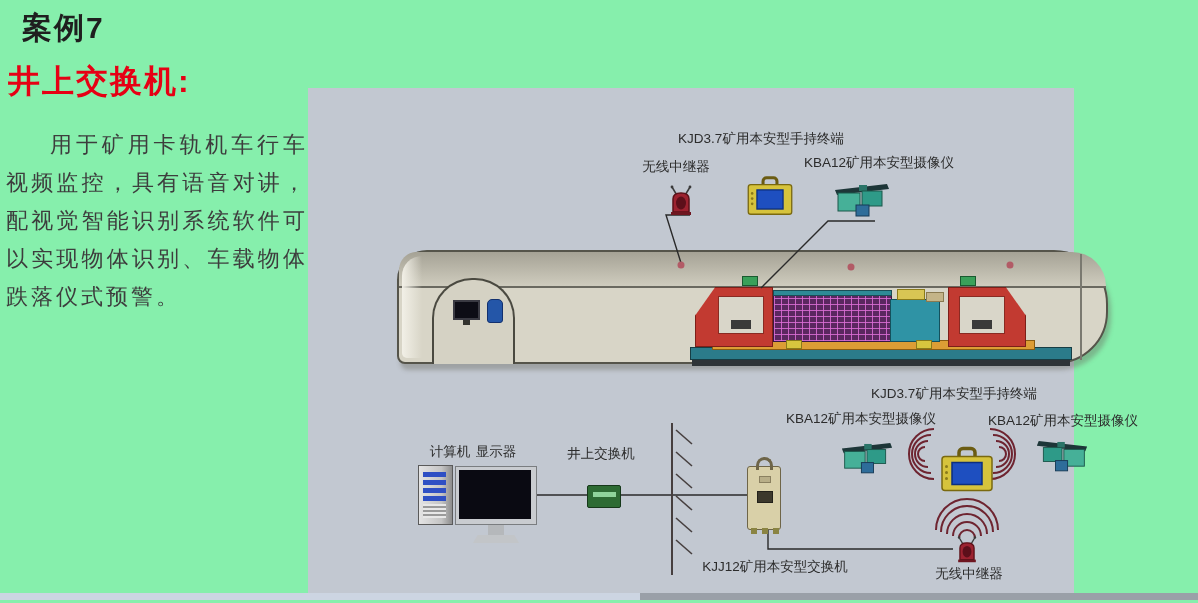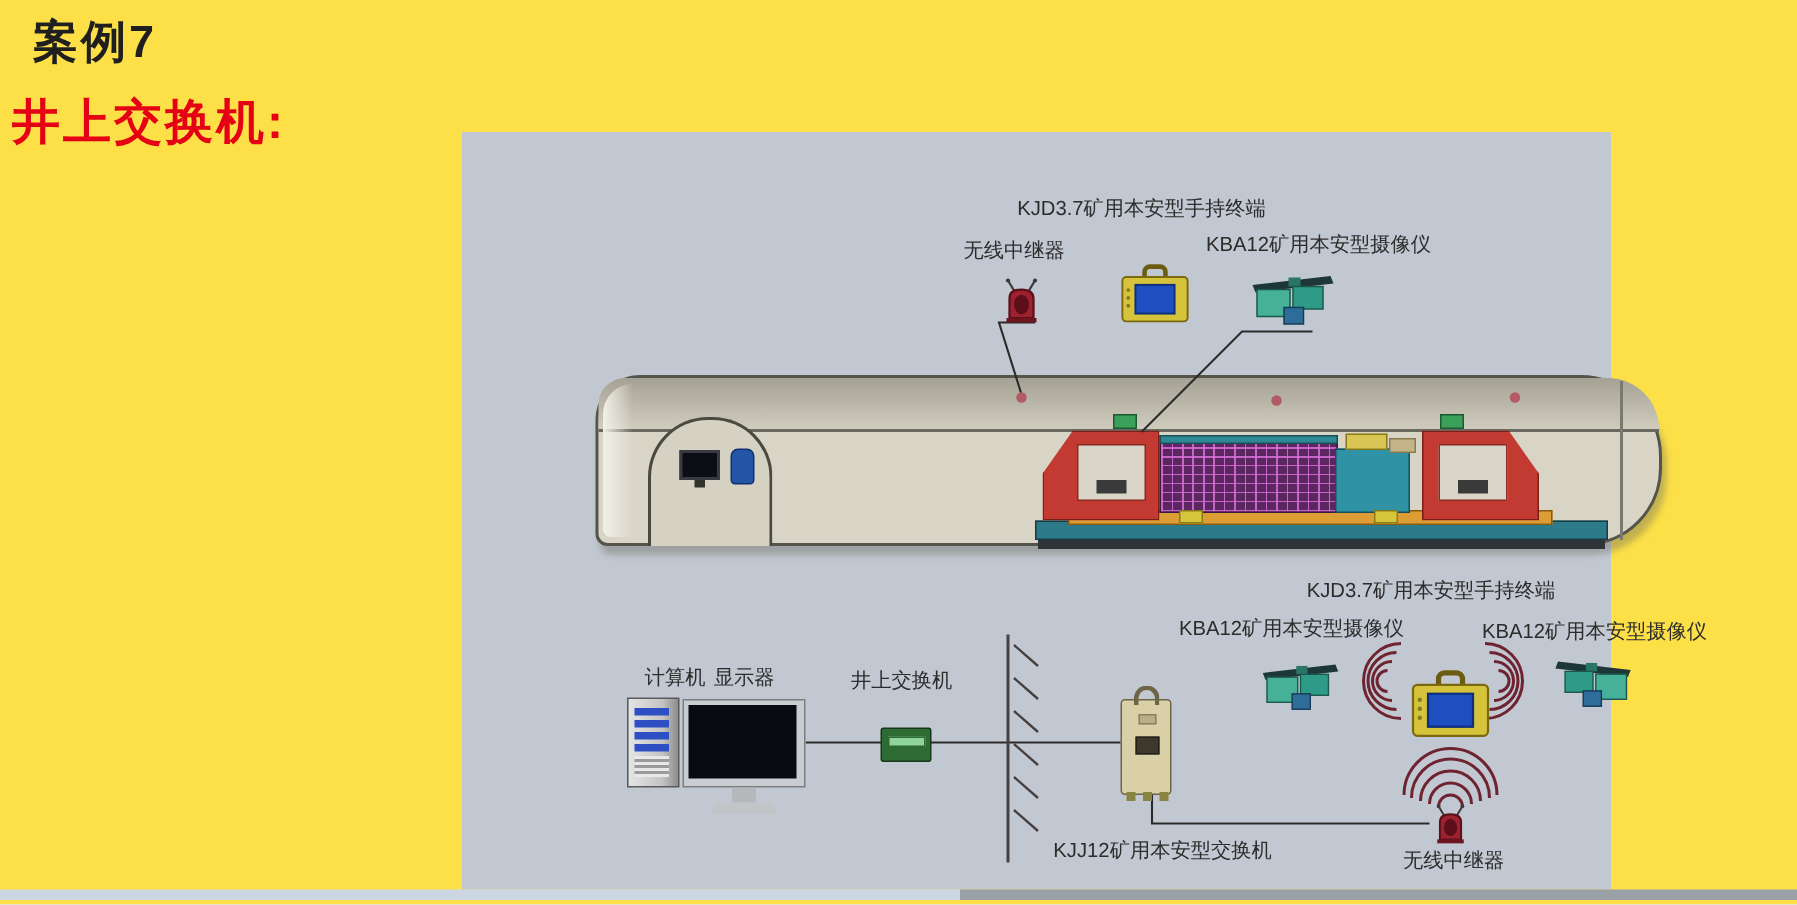--- a/index.html
+++ b/index.html
@@ -1,18 +1,18 @@
 <!DOCTYPE html>
 <html><head>
 <meta charset="utf-8">
 <style>
   * { margin:0; padding:0; box-sizing:border-box; }
   html,body { width:1198px; height:603px; }
   body { font-family:"Liberation Sans","DejaVu Sans",sans-serif; background:#ffffff; }
-  #slide { position:relative; width:1198px; height:603px; background:#fde047; overflow:hidden; }
+  #slide { position:relative; width:1198px; height:603px; background:#86efac; overflow:hidden; }
 
   
   .case-label { position:absolute; left:22px; top:8px; font-size:30px; font-weight:700; color:#1f1f1f; letter-spacing:2px; }
   .page-title { position:absolute; left:163px; top:7px; font-size:31px; font-weight:700; color:#1273b8; letter-spacing:3px; }
   .section-heading { position:absolute; left:8px; top:60px; font-size:32px; font-weight:700; color:#e60014; letter-spacing:2px; }
   .description { position:absolute; left:6px; top:126px; width:302px; font-size:22px; line-height:38px;
                  color:#3d3d3d; text-indent:2em; letter-spacing:3px; text-align:justify; }
 
   
   #panel { position:absolute; left:308px; top:88px; width:766px; height:505px; background:#c2c8d1; }
@@ -95,20 +95,21 @@
 
   svg.overlay { position:absolute; left:0; top:0; width:890px; height:505px; pointer-events:none; }
 </style>
 </head>
 <body>
 
 <div id="slide">
 
   <div class="case-label">案例7</div>
   <div class="section-heading">井上交换机:</div>
+  <p class="description">用于矿用卡轨机车行车视频监控，具有语音对讲，配视觉智能识别系统软件可以实现物体识别、车载物体跌落仪式预警。</p>
 
   <div id="panel">
 
     <div class="tunnel">
       <div class="tunnel-ceiling"></div>
       <div class="tunnel-line"></div>
       <div class="tunnel-cap"></div>
       <div class="tunnel-highlight"></div>
       <div class="alcove">
         <div class="alc-mon"></div>

